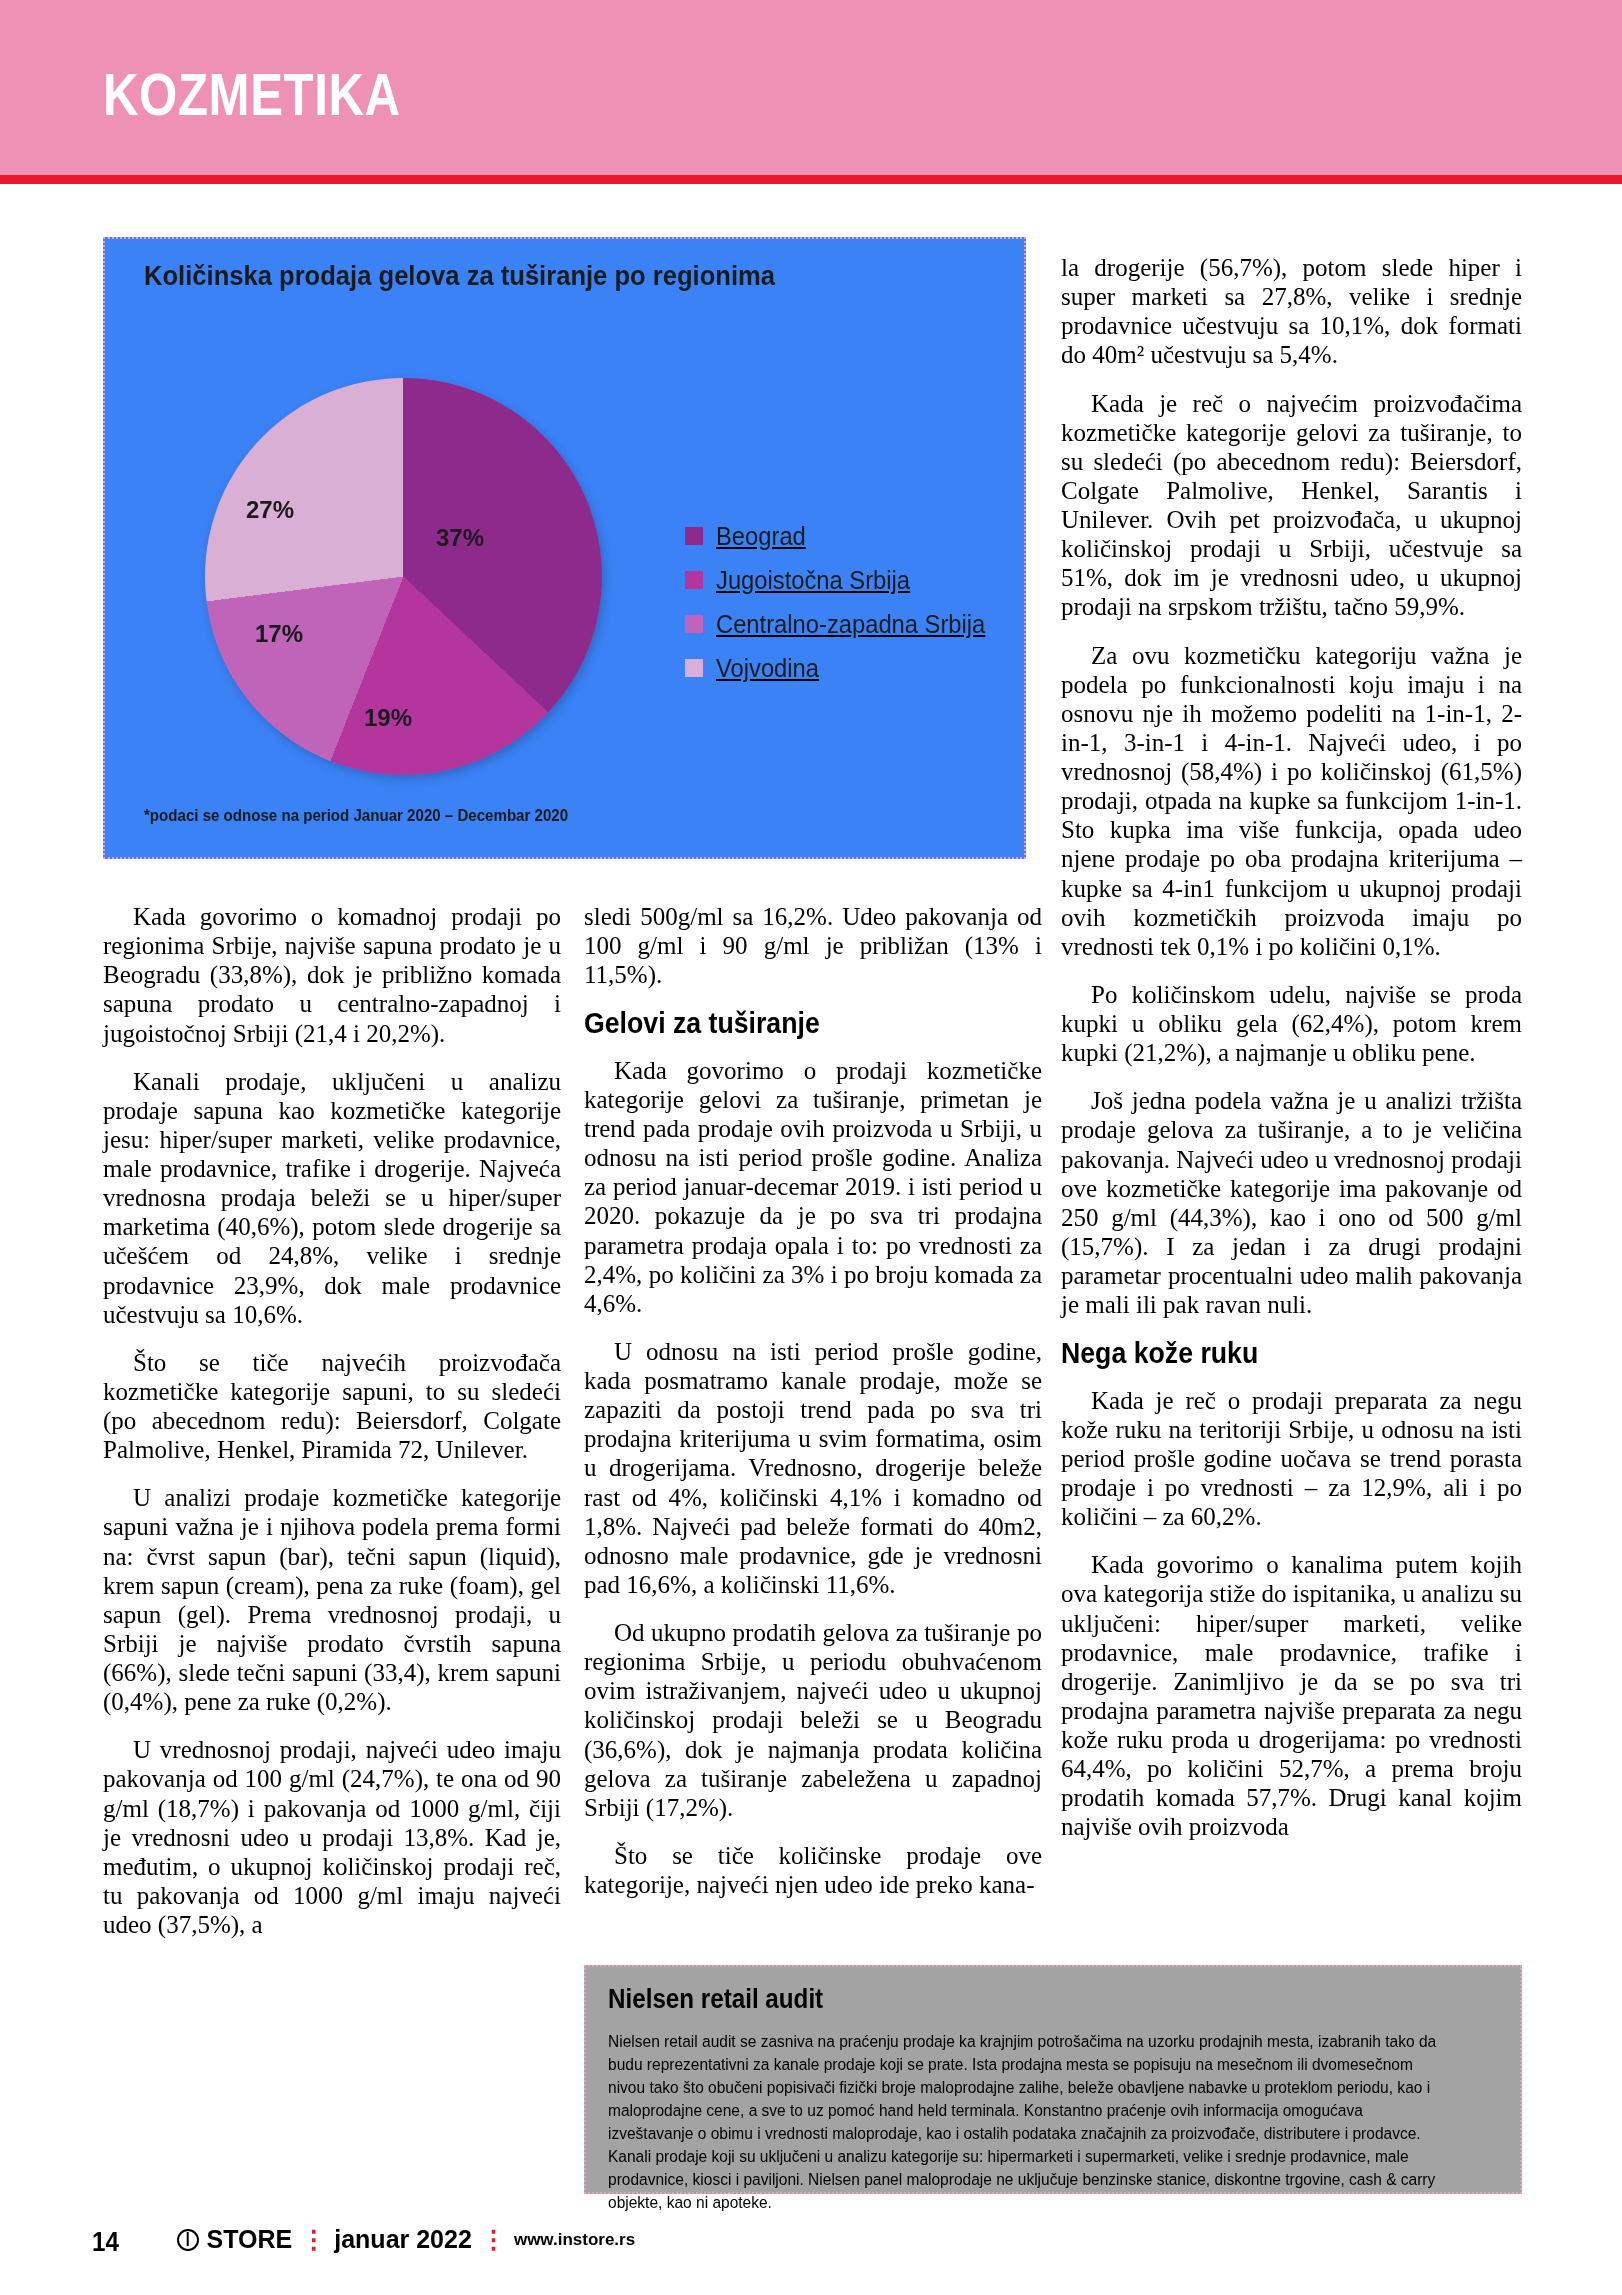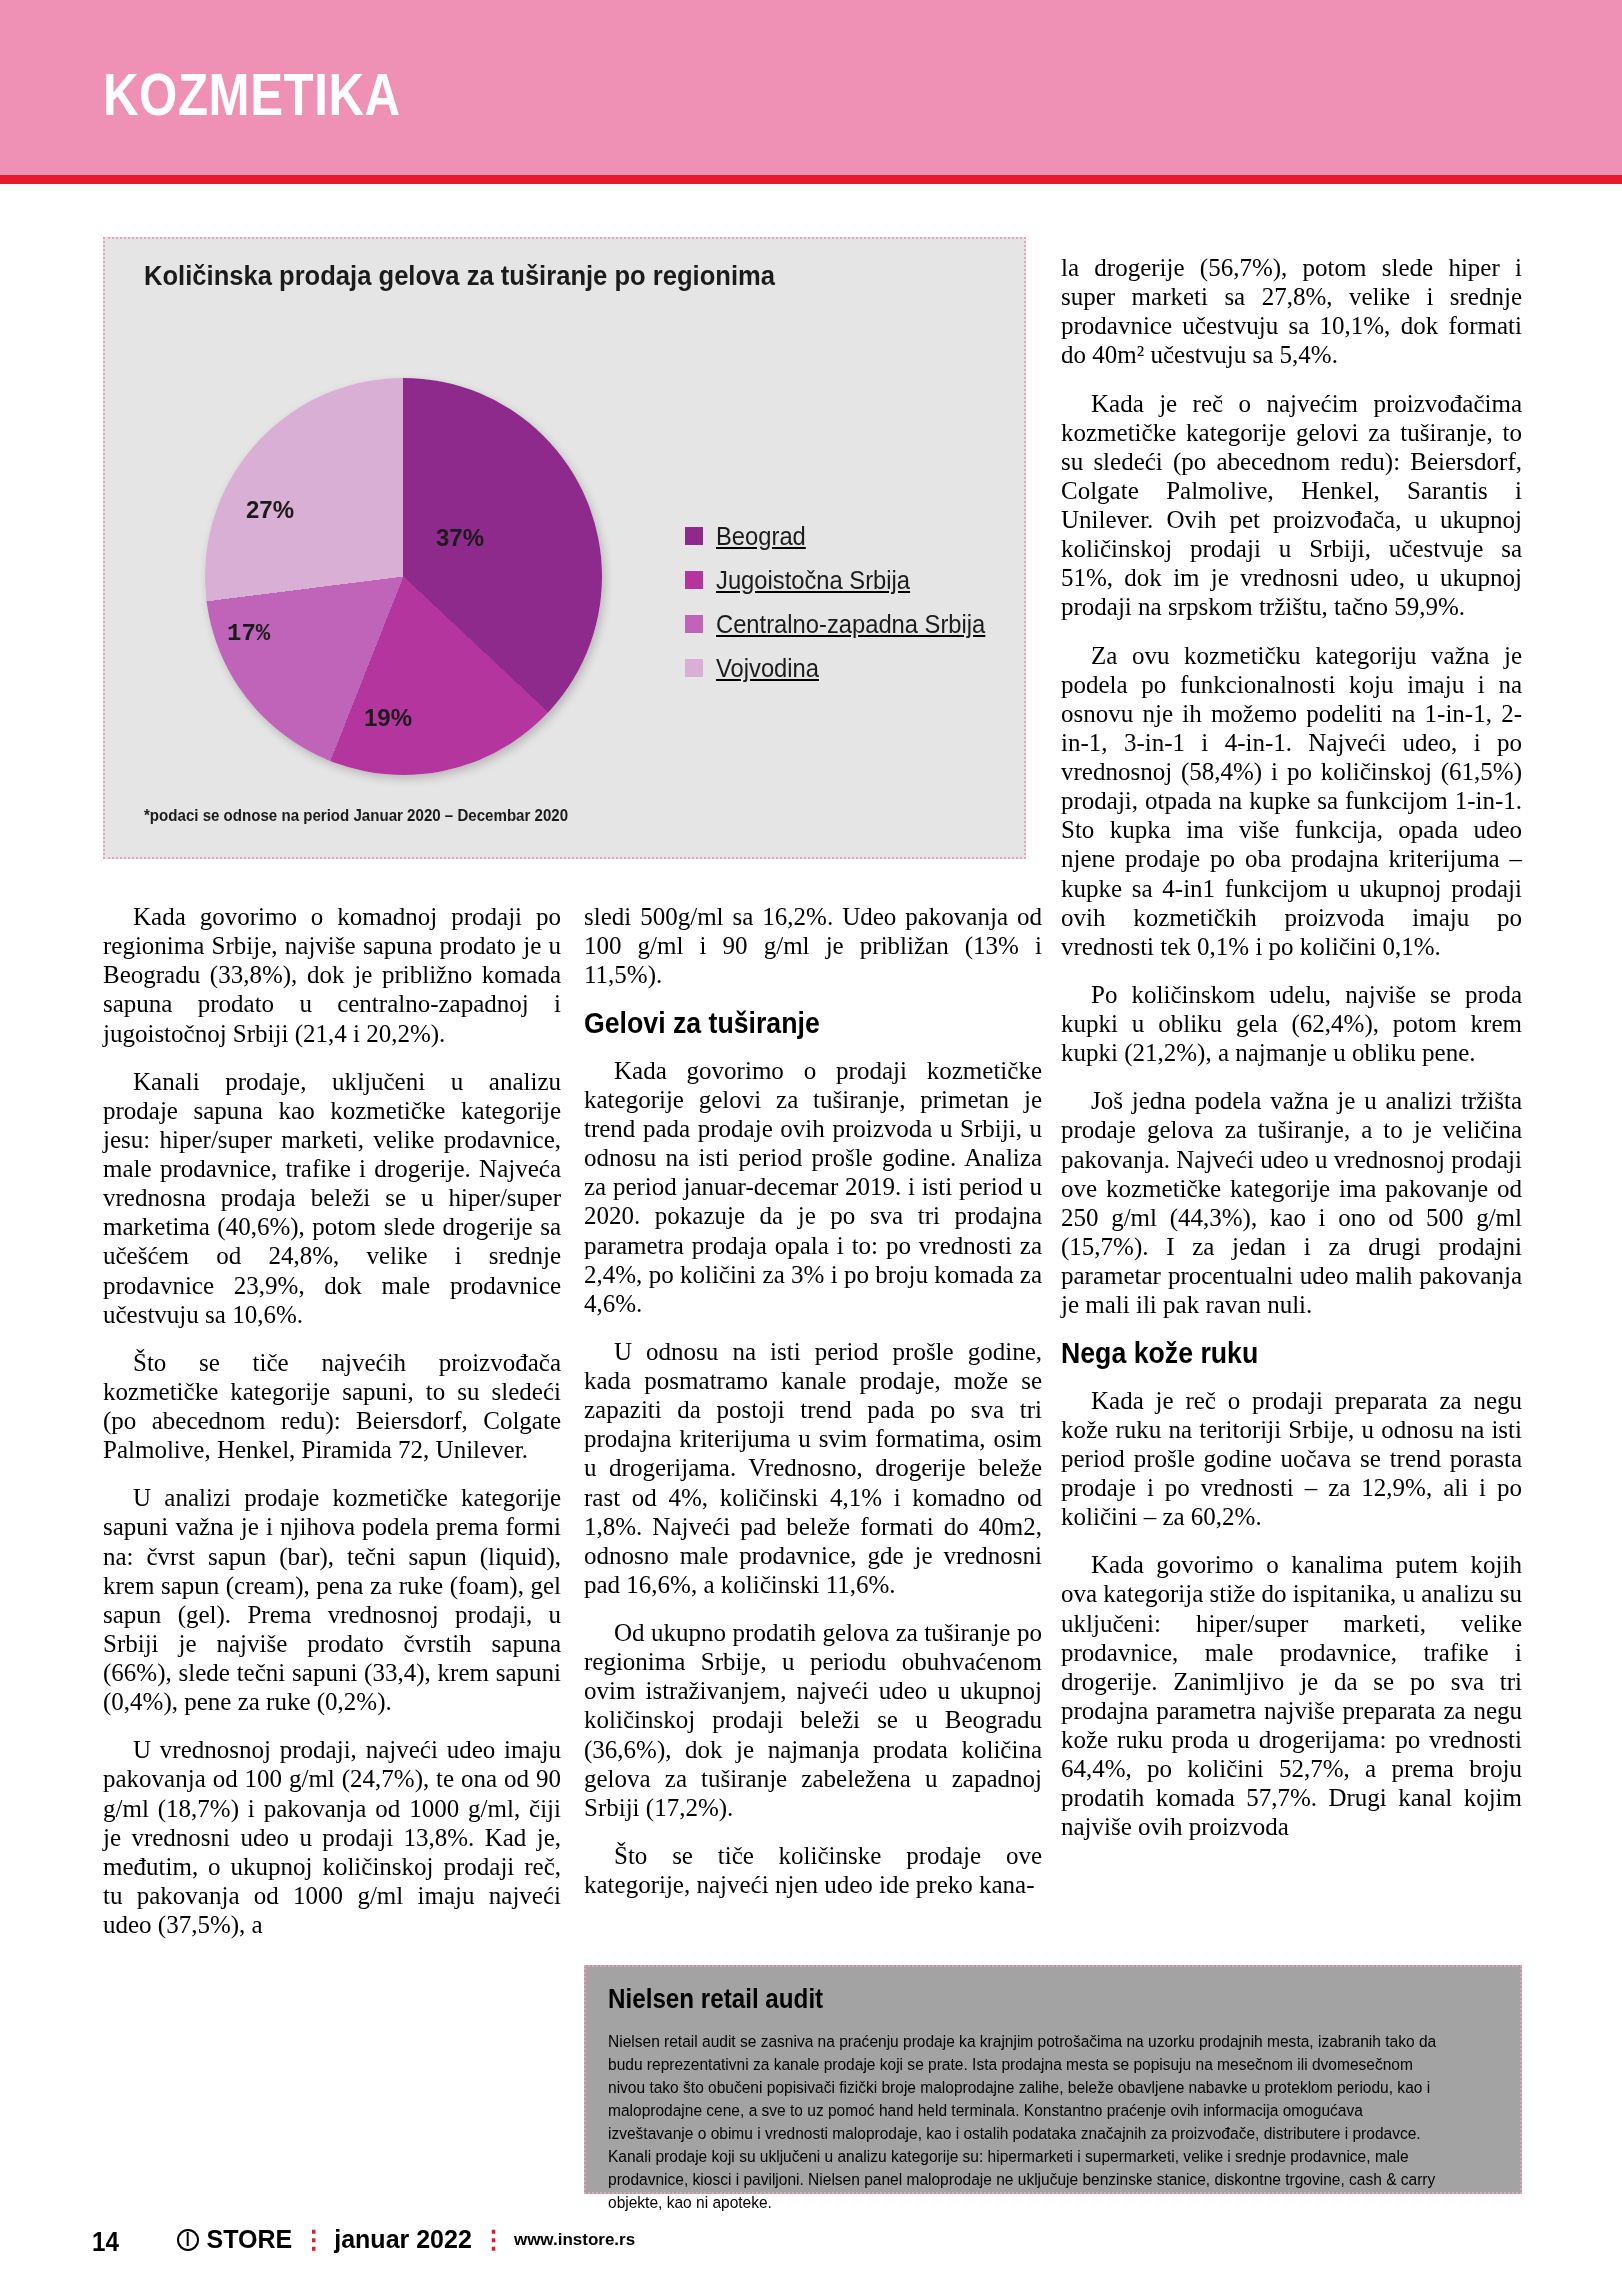--- a/index.html
+++ b/index.html
@@ -25,41 +25,41 @@
     transform:scaleX(.82);transform-origin:left center;
   }
   .masthead-rule{
     position:absolute;left:0;top:175px;width:1623px;height:8.5px;
     background:#e8192c;
   }
 
   
   .chart-panel{
     position:absolute;left:103px;top:237px;width:923px;height:622px;
-    border:2.6px dotted #f09ec0;background:#e5e5e5;box-sizing:border-box;
+    border:2.6px dotted #f09ec0;background:#3b82f6;box-sizing:border-box;
   }
   .chart-title{
     position:absolute;left:39px;top:21px;
     font-family:"Liberation Sans",sans-serif;
     font-weight:600;font-size:27.5px;color:#1b1b1b;
     transform:scaleX(.93);transform-origin:left center;
     white-space:nowrap;
   }
   .pie-wrap{position:absolute;left:69px;top:131px;width:458px;height:419px;}
   .pie{
     position:absolute;left:31px;top:7.9px;width:397px;height:397px;border-radius:50%;
     box-shadow:2.6px 3.9px 9.2px rgba(0,0,0,.20);
   }
   .slice-label{
     position:absolute;font-family:"Liberation Sans",sans-serif;
     font-weight:600;font-size:24px;color:#1b1b1b;
   }
   .lbl-37{left:262px;top:154px;}
   .lbl-19{left:190px;top:334px;}
-  .lbl-17{left:53px;top:250px;font-family:Liberation Mono, monospace;}
+  .lbl-17{left:81px;top:250px;}
   .lbl-27{left:72px;top:126px;}
 
   .legend{position:absolute;left:580px;top:275px;text-decoration:underline;}
   .legend-row{display:flex;align-items:center;height:44px;}
   .legend-swatch{width:18.3px;height:18.3px;margin-right:13px;flex:none;}
   .legend-label{
     font-family:"Liberation Sans",sans-serif;
     font-size:25px;color:#1b1b1b;white-space:nowrap;
     transform:scaleX(.95);transform-origin:left center;
   }

